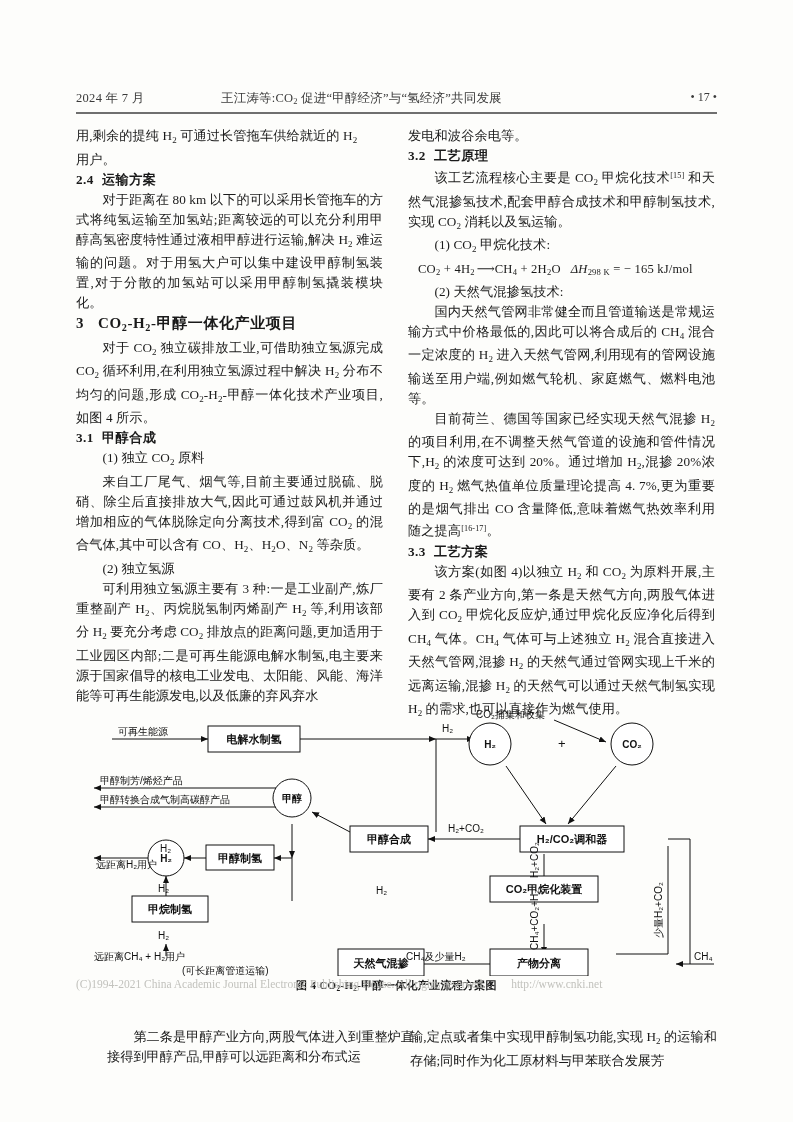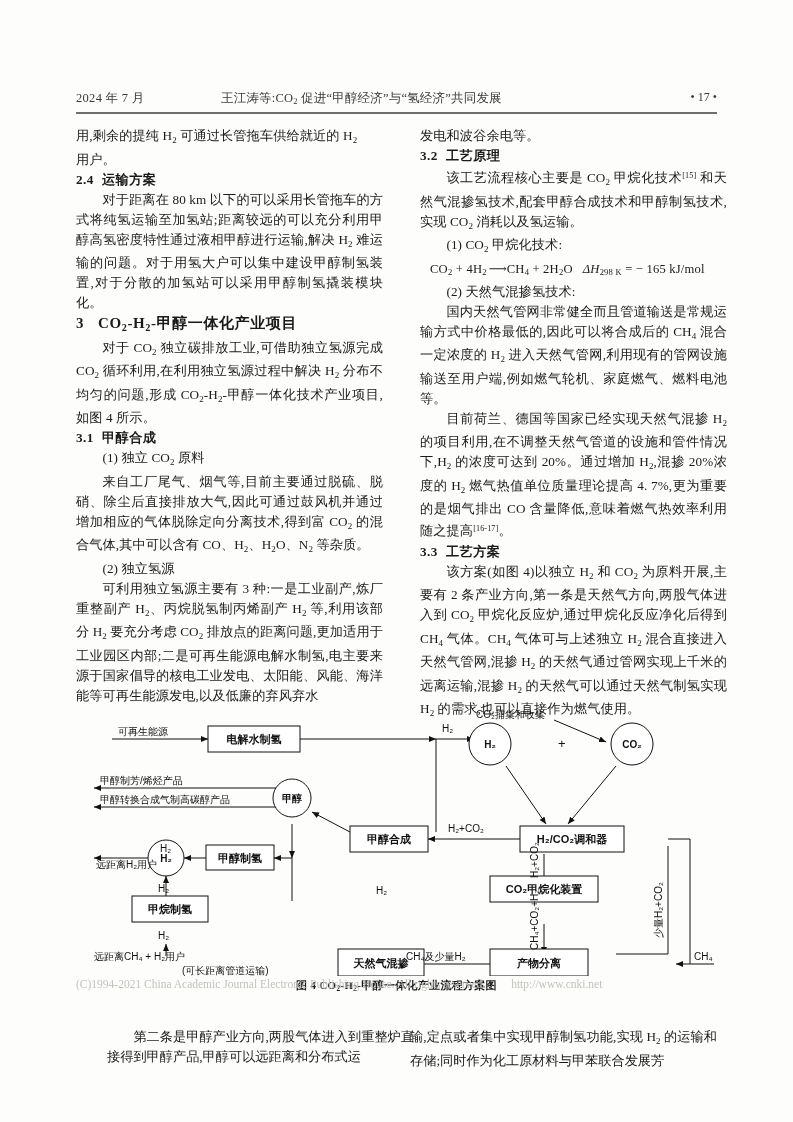--- a/index.html
+++ b/index.html
@@ -27,21 +27,21 @@
   }
 
   
   .col{
     position:absolute;top:126px;width:307px;
     font-size:13.2px;line-height:20px;
     text-align:justify;text-justify:inter-ideograph;
     letter-spacing:.1px;
   }
   .col-left{left:76px;}
-  .col-right{left:420px;}
+  .col-right{left:408px;}
   .col p{margin:0;}
   .ind{text-indent:2em;}
   .hd{
     font-weight:bold;margin:2px 0 1px 0;letter-spacing:.4px;
   }
   .hd .num{display:inline-block;min-width:26px;}
   .hd2{
     font-weight:bold;font-size:15px;margin:7px 0 4px 0;letter-spacing:.6px;
   }
   .hd2 .num{display:inline-block;min-width:22px;}

